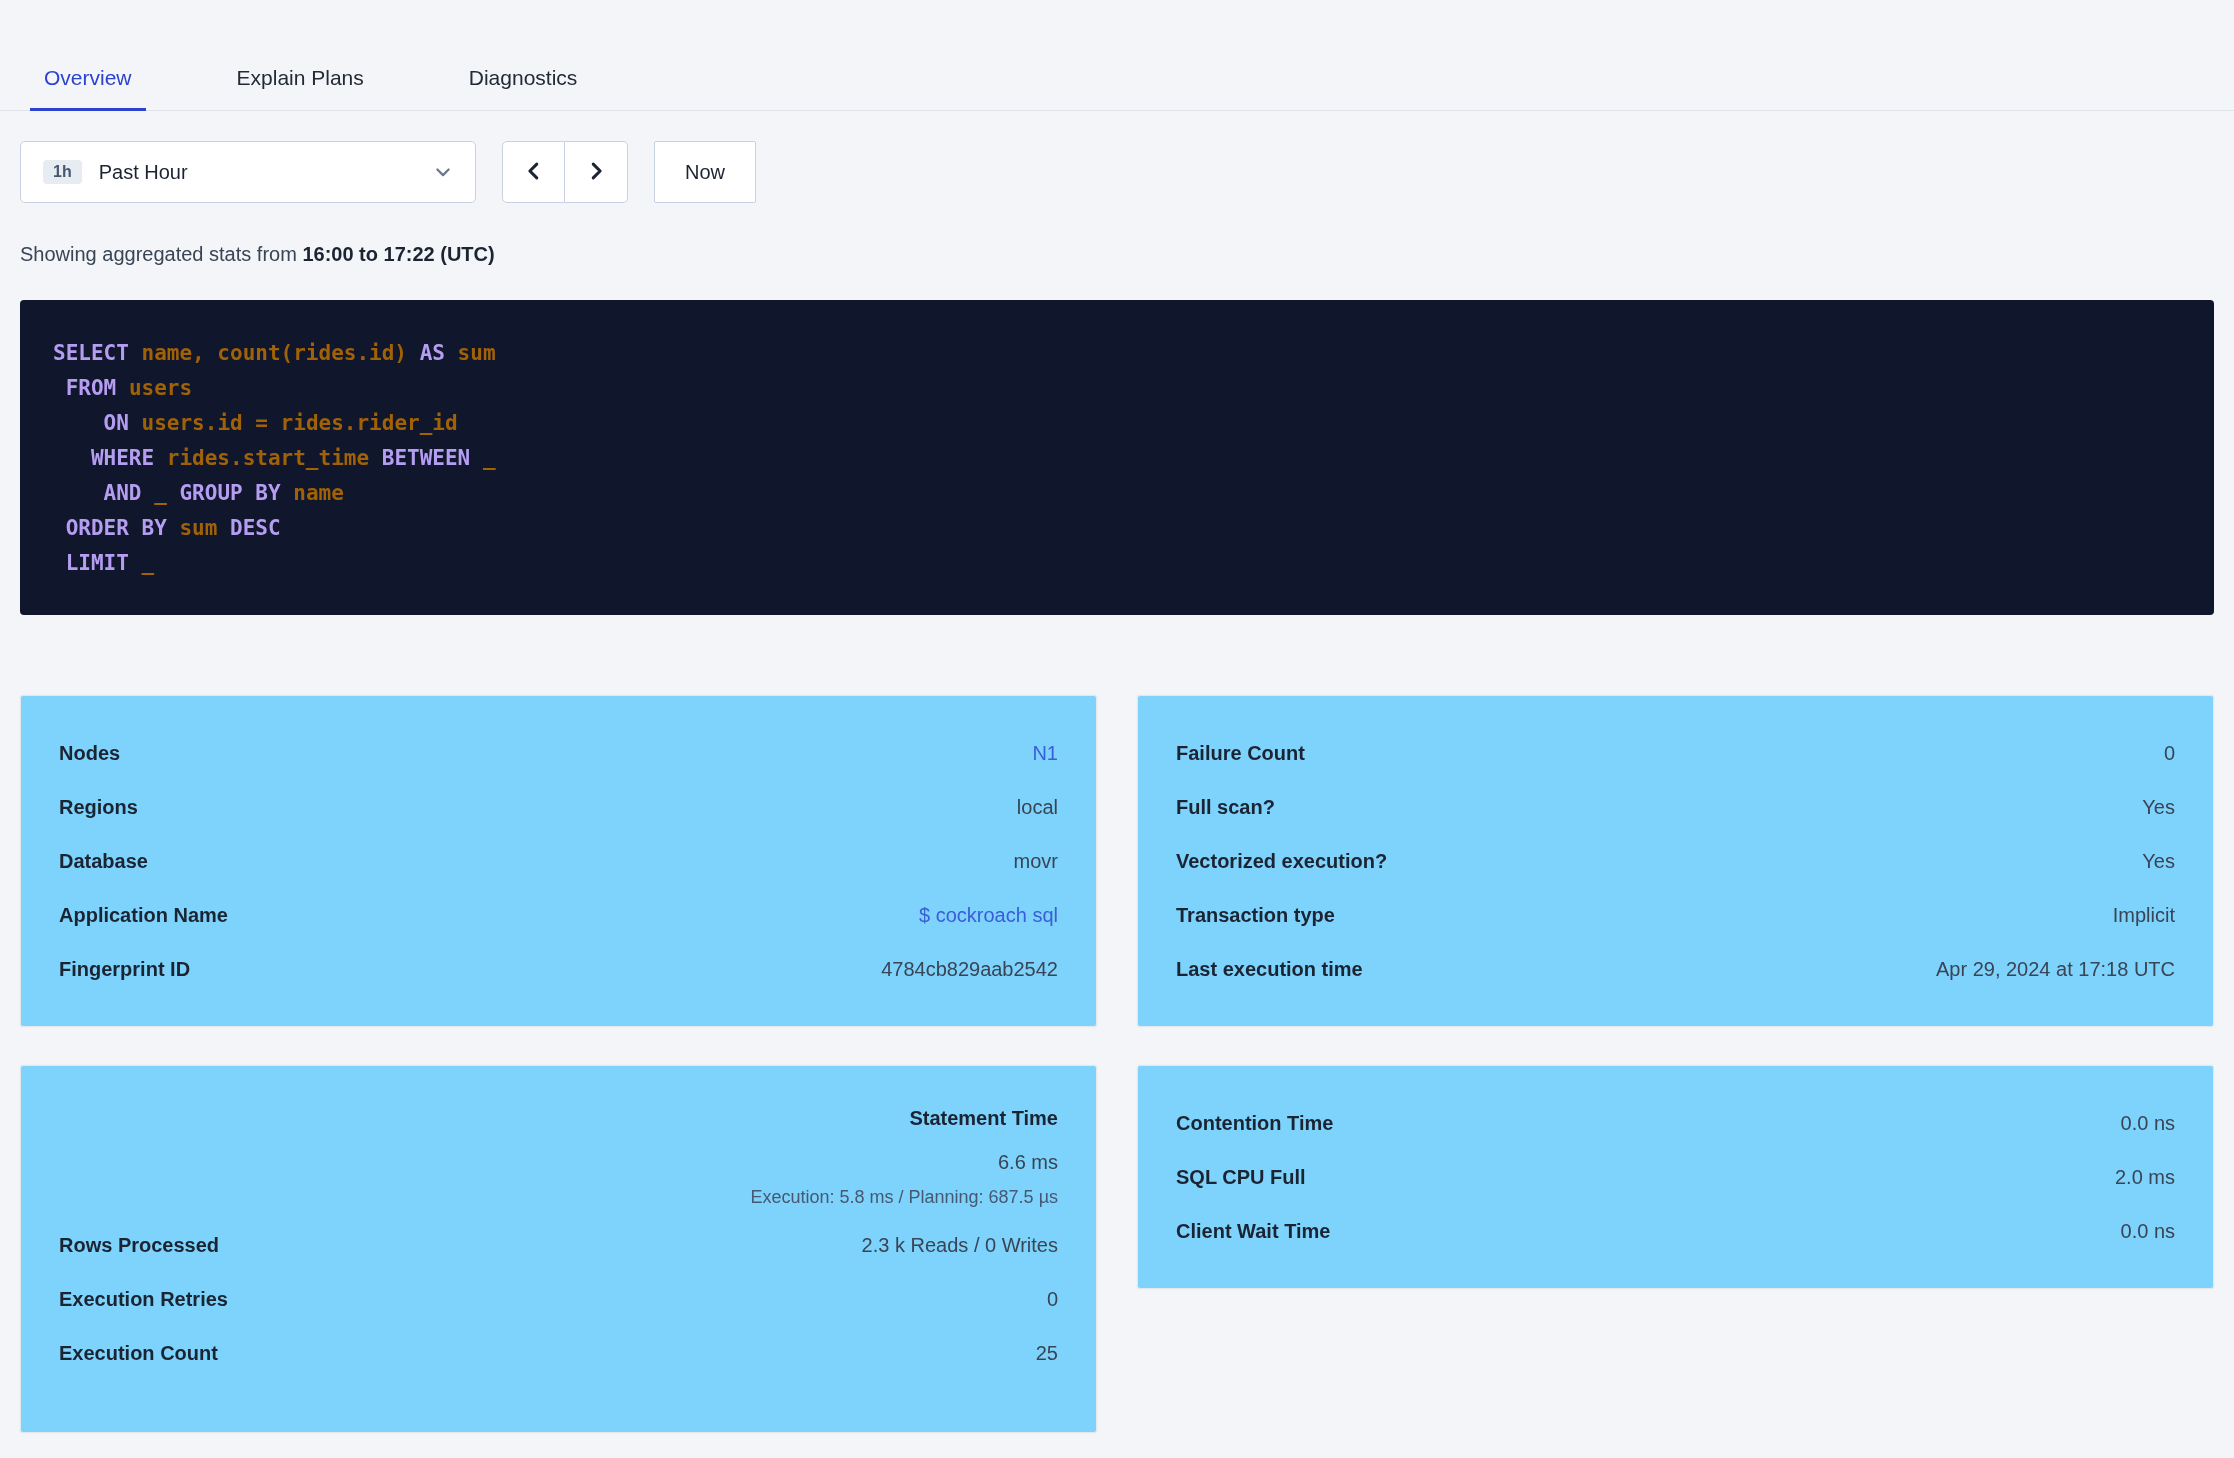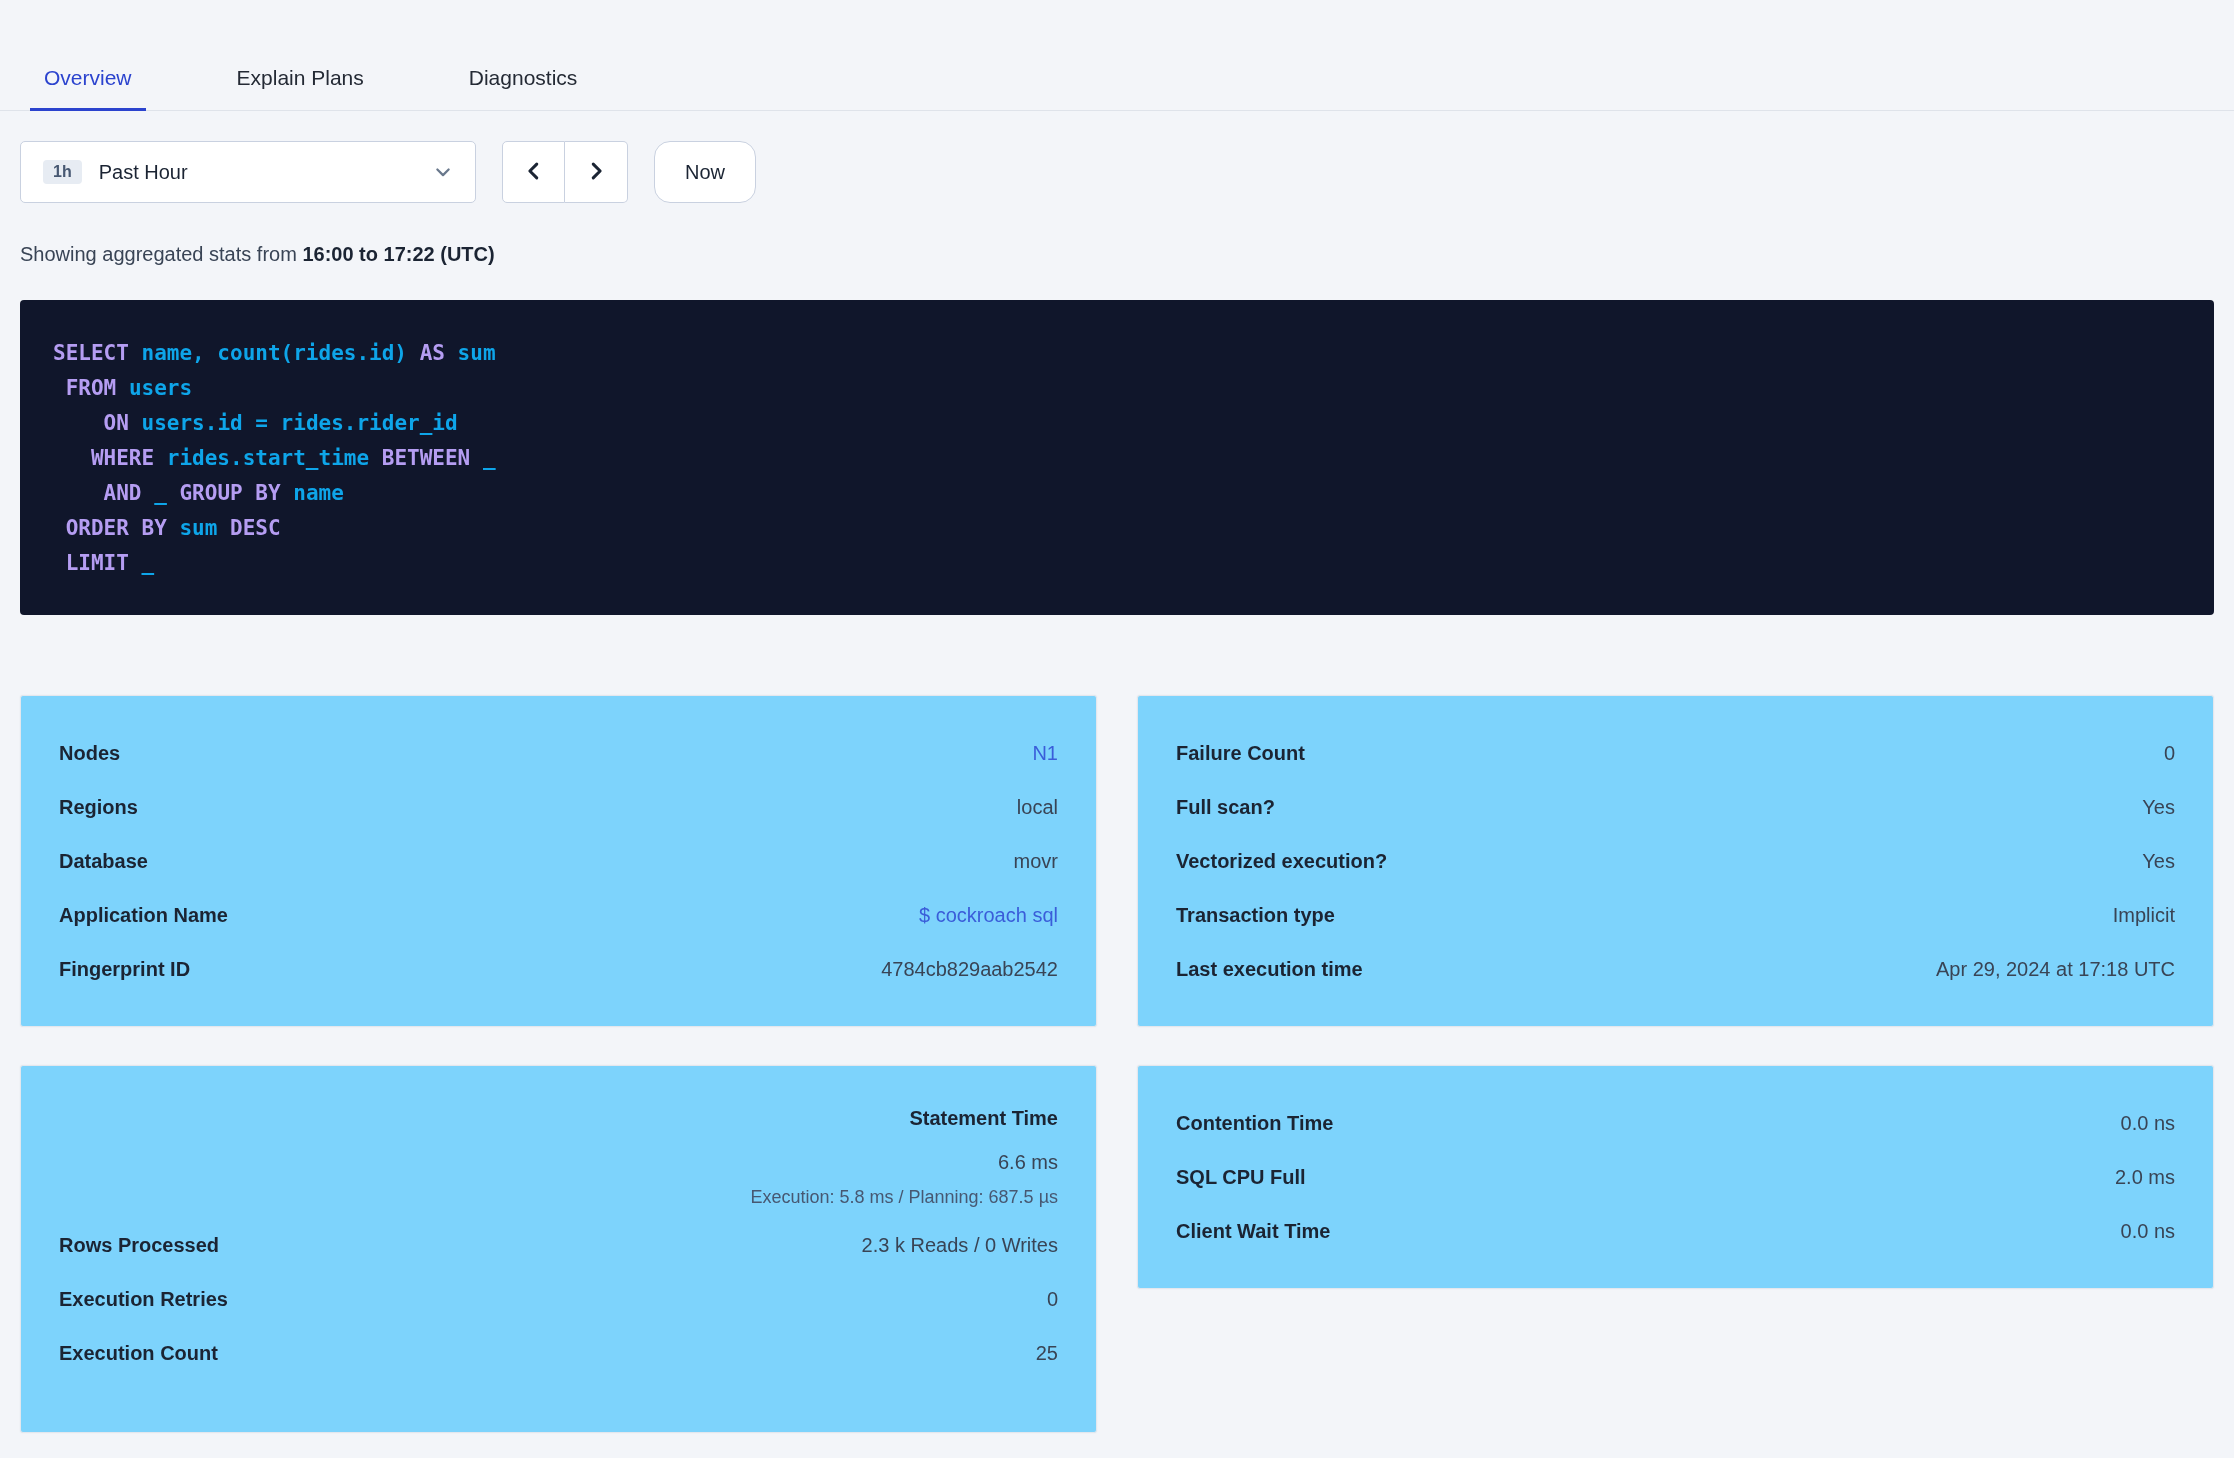--- a/index.html
+++ b/index.html
@@ -48,38 +48,38 @@
   .btn-group { display: flex; }
   .icon-btn {
     width: 63px; height: 62px; background: #fff; border: 1px solid #c9d1e0;
     display: flex; align-items: center; justify-content: center; cursor: pointer;
     padding: 0;
   }
   .icon-btn.left  { border-radius: 5px 0 0 5px; }
   .icon-btn.right { border-radius: 0 5px 5px 0; border-left: none; }
   .now-btn {
     height: 62px; padding: 0 30px; background: #fff;
-    border: 1px solid #c9d1e0; border-radius: 16px;
+    border: 1px solid #c9d1e0; border-radius: 2px;
     font-size: 20px; color: #1b2433; font-family: inherit; cursor: pointer;
   }
 
   
   .status { margin-top: 40px; font-size: 20px; color: #394455; }
   .status b { color: #1b2433; font-weight: 700; }
 
   
   .codeblock {
     margin-top: 34px; background: #10162b; border-radius: 4px;
     padding: 36px 33px 34px;
     font-family: "DejaVu Sans Mono", monospace;
     font-size: 21px; line-height: 35px; font-weight: 700;
   }
   .code-line { white-space: pre; }
   .tok-kw { color: #b59df2; }
-  .tok-id { color: #0ea5e9; }
+  .tok-id { color: #a16207; }
 
   
   .cards { display: flex; gap: 40px; margin-top: 80px; align-items: flex-start; }
   .cards.row2 { margin-top: 38px; }
   .card {
     flex: 1 1 0; background: #7dd3fc; border: 1px solid #e3e7ee; border-radius: 3px;
     padding: 30px 38px; box-shadow: 0 0 2px rgba(36,42,53,.06);
   }
   .card.tall { min-height: 368px; }
   .kv-row { display: flex; justify-content: space-between; align-items: center; min-height: 54px; }

